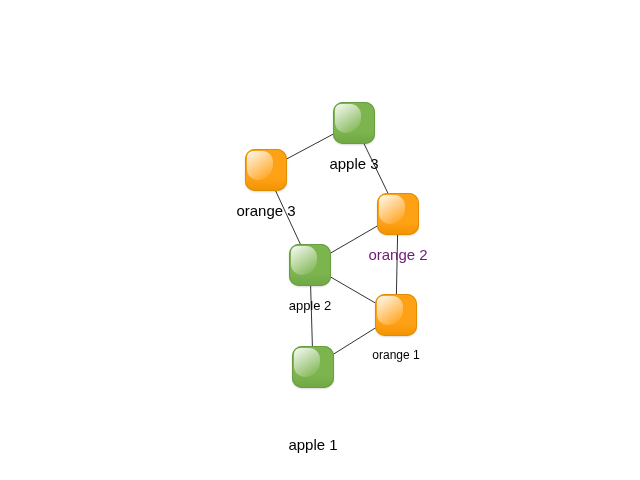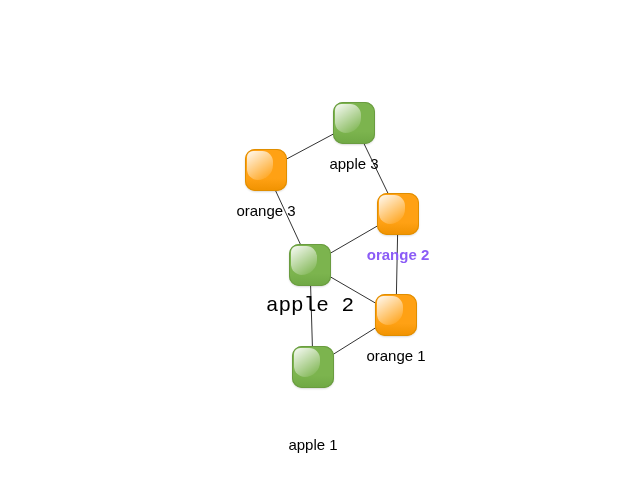--- a/index.html
+++ b/index.html
@@ -72,26 +72,26 @@
       <span class="gloss"></span>
     </div>
     <div class="node-label" style="left: 354px; top: 156px; color: rgb(0, 0, 0); font-size: 15px;">apple 3</div>
     <div class="node" style="left: 245px; top: 149px; background: linear-gradient(rgb(255, 161, 20) 0%, rgb(255, 161, 20) 70%, rgb(240, 146, 0) 100%); box-shadow: rgb(224, 142, 0) 0px 0px 0px 1px inset, rgba(0, 0, 0, 0.15) 0px 1px 2px;">
       <span class="gloss"></span>
     </div>
     <div class="node-label" style="left: 266px; top: 203px; color: rgb(0, 0, 0); font-size: 15px; text-align: center;">orange 3</div>
     <div class="node" style="left: 377px; top: 193px; background: linear-gradient(rgb(255, 161, 20) 0%, rgb(255, 161, 20) 70%, rgb(240, 146, 0) 100%); box-shadow: rgb(224, 142, 0) 0px 0px 0px 1px inset, rgba(0, 0, 0, 0.15) 0px 1px 2px;">
       <span class="gloss"></span>
     </div>
-    <div class="node-label" style="left: 398px; top: 247px; color: #8b5cf6; font-size: 15px; font-weight: bold;">orange 2</div>
+    <div class="node-label" style="left: 398px; top: 247px; color: #701a75; font-size: 15px;">orange 2</div>
     <div class="node" style="left: 289px; top: 244px; background: linear-gradient(rgb(124, 180, 78) 0%, rgb(124, 180, 78) 70%, rgb(111, 168, 68) 100%); box-shadow: rgb(106, 156, 64) 0px 0px 0px 1px inset, rgba(0, 0, 0, 0.15) 0px 1px 2px;">
       <span class="gloss"></span>
     </div>
-    <div class="node-label" style="left: 310px; top: 298px; color: rgb(0, 0, 0); font-size: 21px; font-family: Liberation Mono, monospace;">apple 2</div>
+    <div class="node-label" style="left: 310px; top: 298px; color: rgb(0, 0, 0); font-size: 13px;">apple 2</div>
     <div class="node" style="left: 375px; top: 294px; background: linear-gradient(rgb(255, 161, 20) 0%, rgb(255, 161, 20) 70%, rgb(240, 146, 0) 100%); box-shadow: rgb(224, 142, 0) 0px 0px 0px 1px inset, rgba(0, 0, 0, 0.15) 0px 1px 2px;">
       <span class="gloss"></span>
     </div>
-    <div class="node-label" style="left: 396px; top: 348px; color: rgb(0, 0, 0); font-size: 15px;">orange 1</div>
+    <div class="node-label" style="left: 396px; top: 348px; color: rgb(0, 0, 0); font-size: 12px;">orange 1</div>
     <div class="node" style="left: 292px; top: 346px; background: linear-gradient(rgb(124, 180, 78) 0%, rgb(124, 180, 78) 70%, rgb(111, 168, 68) 100%); box-shadow: rgb(106, 156, 64) 0px 0px 0px 1px inset, rgba(0, 0, 0, 0.15) 0px 1px 2px;">
       <span class="gloss"></span>
     </div>
     <div class="node-label" style="left: 313px; top: 400px; color: rgb(0, 0, 0); font-size: 15px; margin-top: 37px;">apple 1</div>
   </div>
 
 </body></html>

